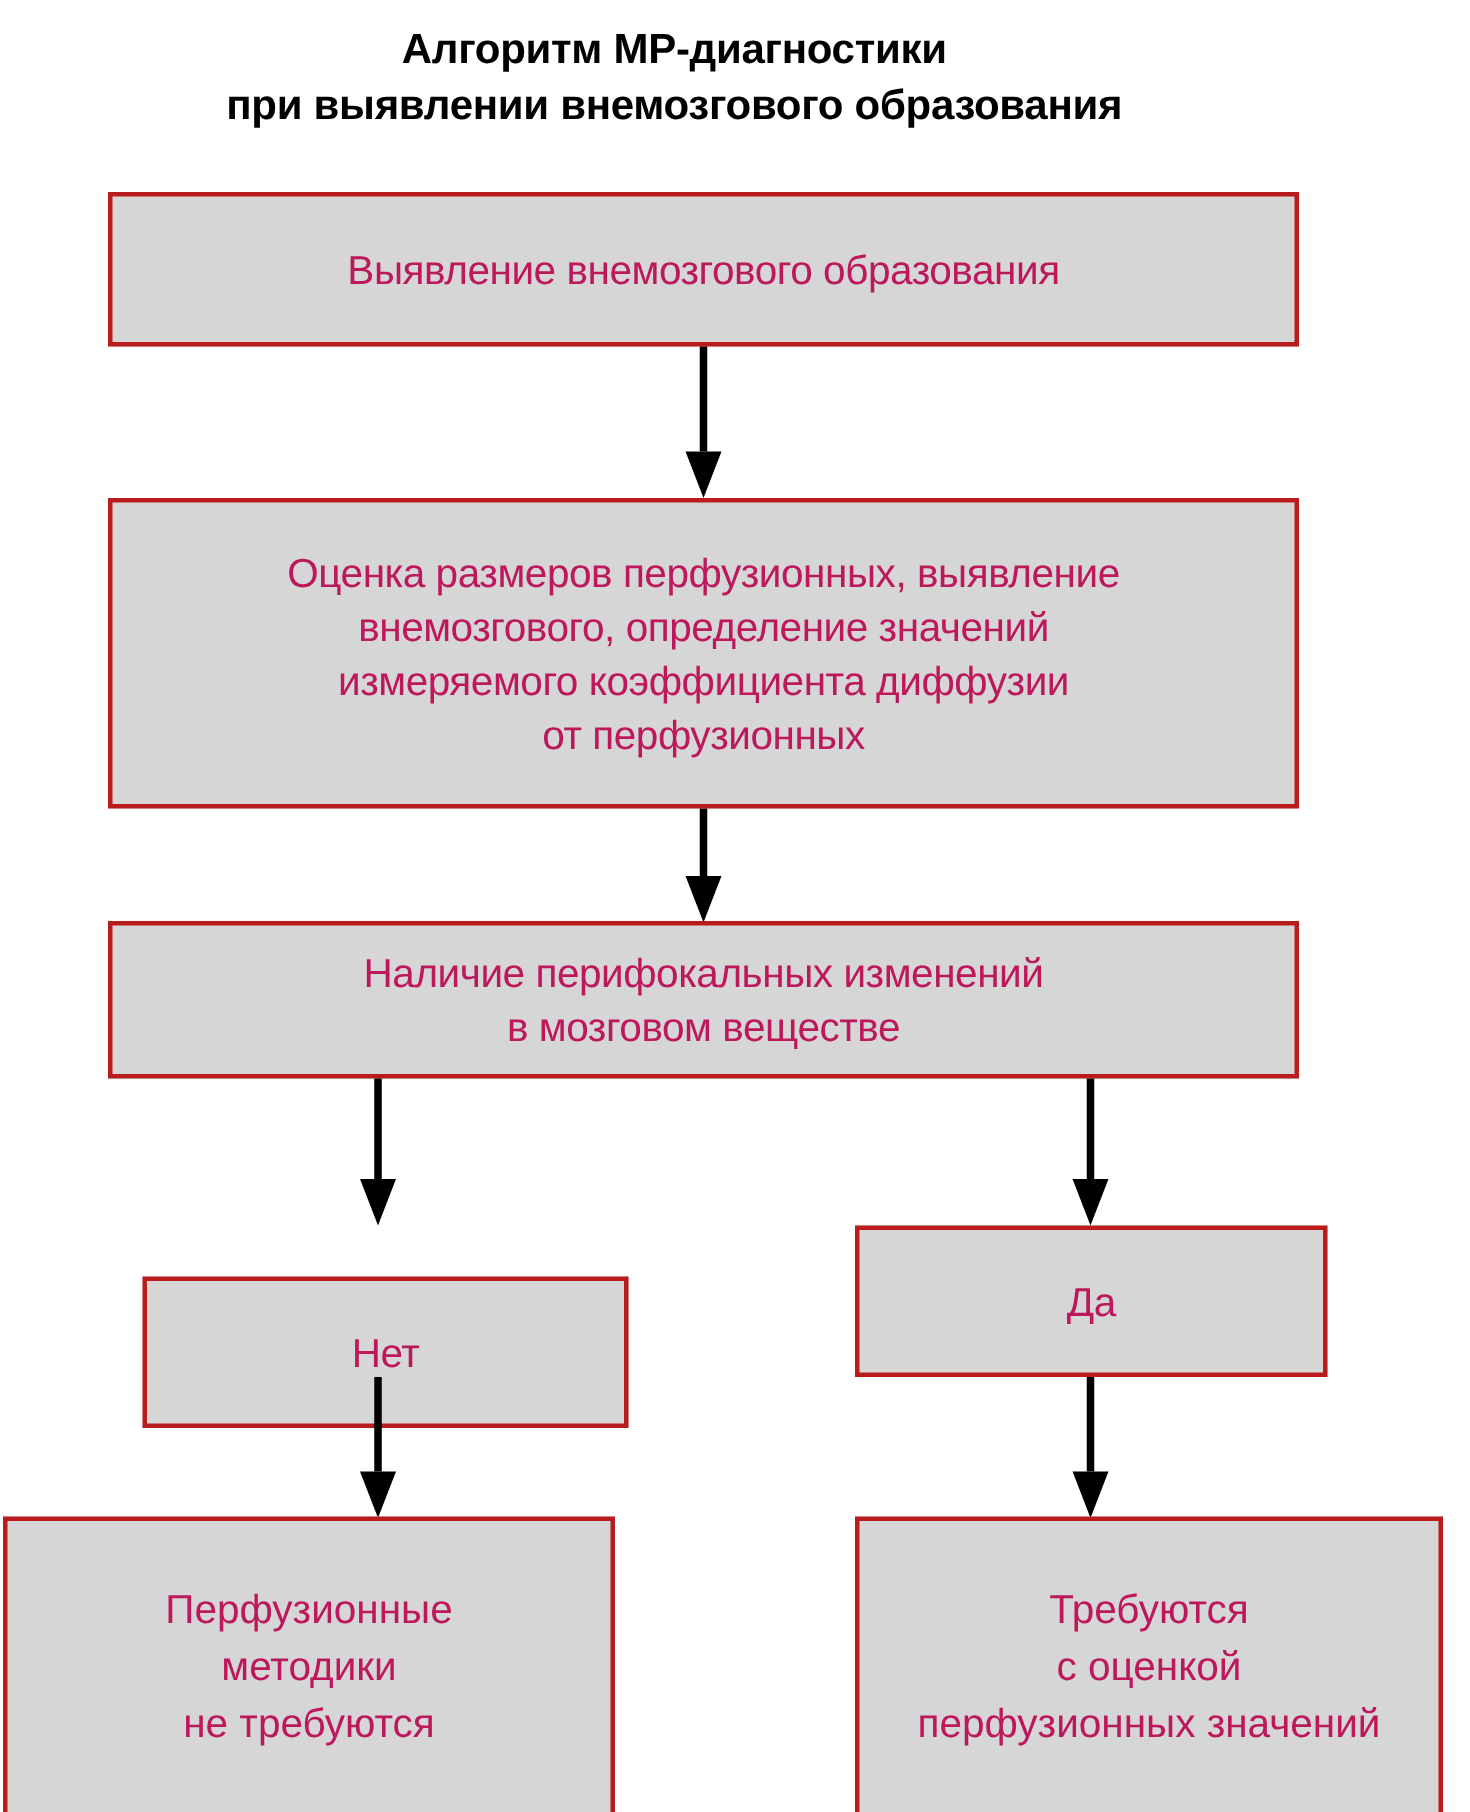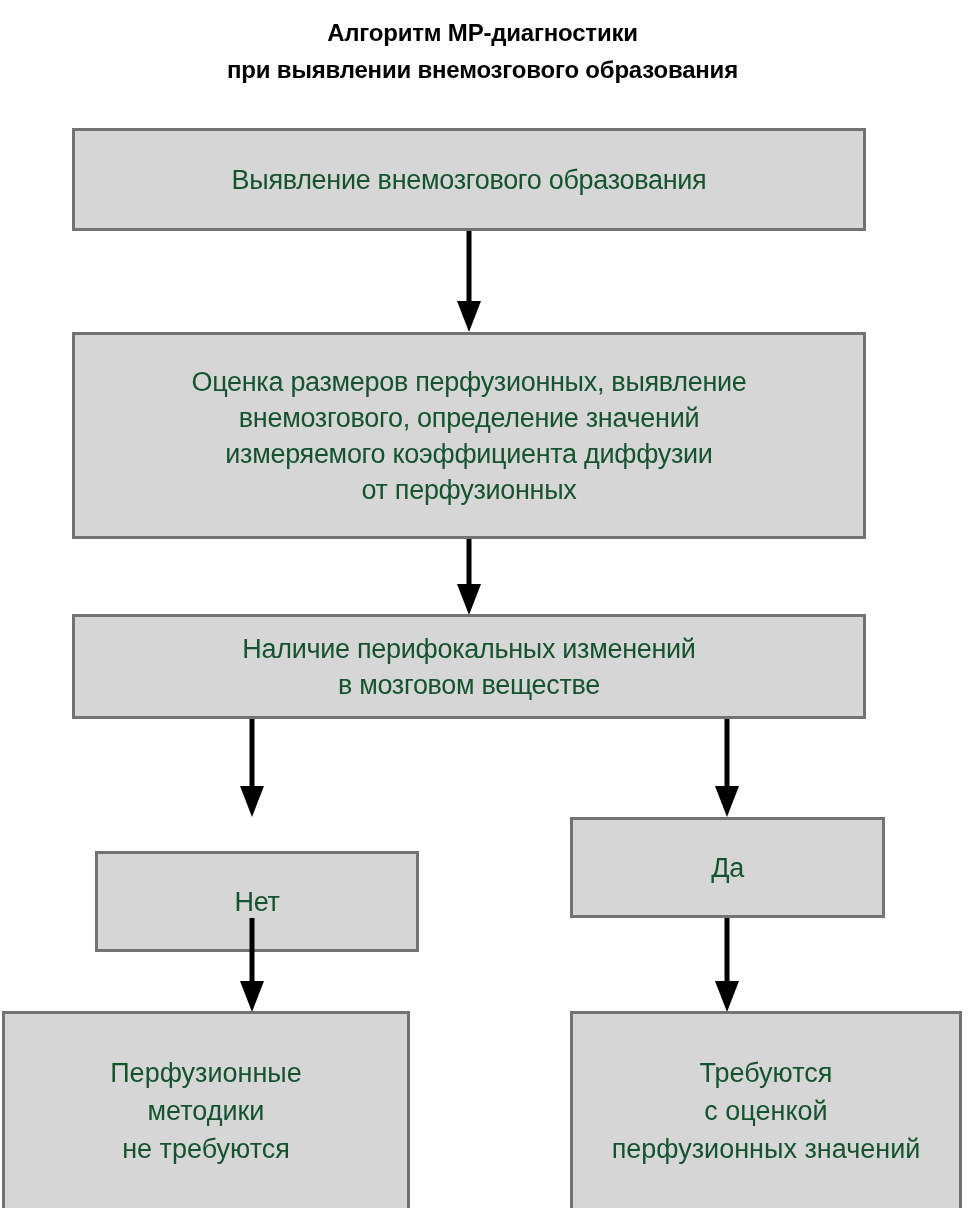--- a/index.html
+++ b/index.html
@@ -20,40 +20,39 @@
   }
 
   
   .chart-title {
     position: absolute;
     left: 0;
     top: 14px;
     width: 899px;
     text-align: center;
     font-weight: bold;
-    font-size: 24px;
+    font-size: 28px;
     line-height: 37px;
     color: #000000;
     letter-spacing: -0.2px;
     font-stretch: condensed;
-    padding-left: 33px;
   }
   .chart-title .tline { display: block; white-space: nowrap; }
 
   
   .node {
     position: absolute;
     box-sizing: border-box;
     background: #d6d6d6;
-    border: 3px solid #737373;
+    border: 3px solid #b91c1c;
     display: flex;
     align-items: center;
     justify-content: center;
     text-align: center;
-    color: #14532d;
+    color: #be185d;
   }
   .node .txt {
     display: block;
     width: 100%;
     padding: 0 10px;
     box-sizing: border-box;
   }
   .node .ln { display: block; white-space: nowrap; }
 
   

